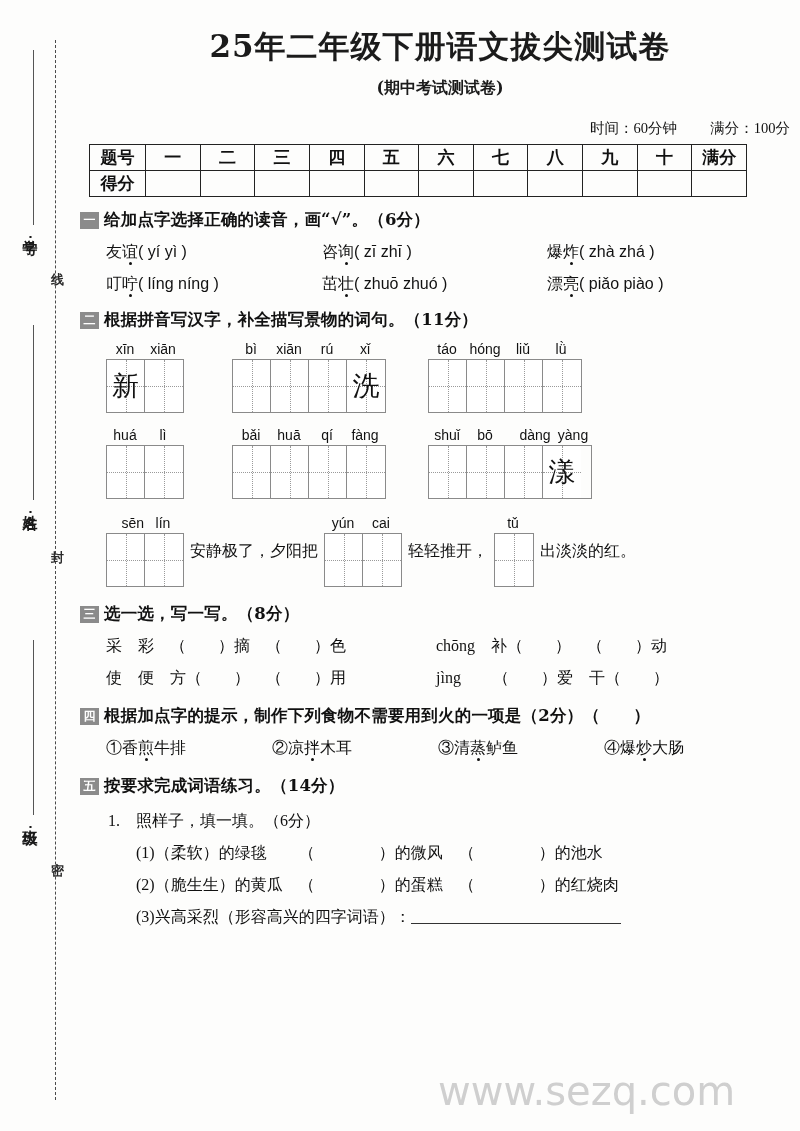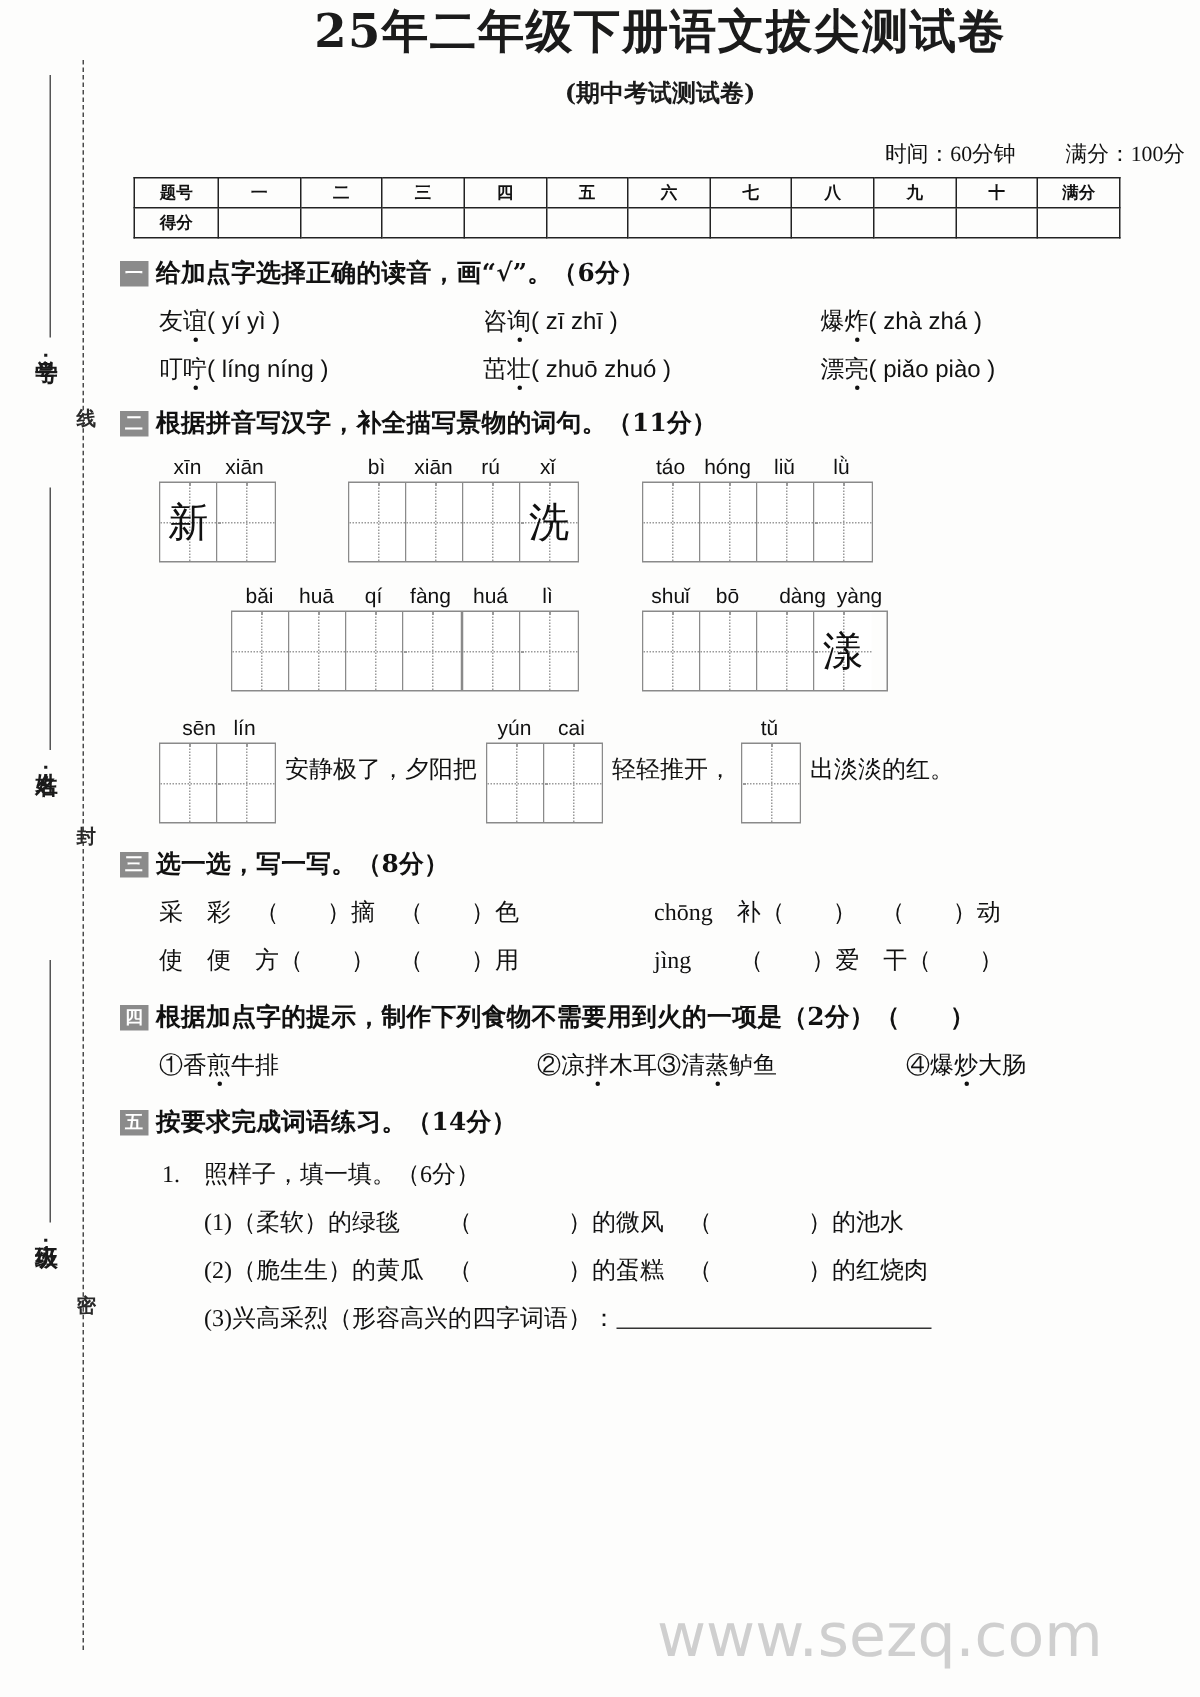--- a/index.html
+++ b/index.html
@@ -45,20 +45,21 @@
 
   
   #sheet { position:absolute; left:80px; top:0; width:720px; height:1131px; }
 
   #title-main {
     text-align:center;
     font-family:"DejaVu Serif","Liberation Serif",serif;
     font-weight:bold;
     font-size:31px;
     letter-spacing:1px;
+    margin-top:26px;
     color:#1b1b1b;
     white-space:nowrap;
   }
   #title-sub {
     text-align:center;
     font-family:"DejaVu Serif","Liberation Serif",serif;
     font-weight:bold;
     font-size:16px;
     margin-top:10px;
     color:#1b1b1b;
@@ -77,21 +78,21 @@
     border-collapse:collapse;
     margin-top:6px;
     margin-left:9px;
     width:658px;
     table-layout:fixed;
   }
   #score-table td {
     border:1.1px solid #222;
     height:20px;
     text-align:center;
-    font-size:11px;
+    font-size:17px;
     font-weight:bold;
     padding:1px 0;
   }
   #score-table td.lbl { width:56px; }
 
   
   .qhead {
     display:flex; align-items:flex-start;
     margin-top:12px;
     font-size:16.5px;
@@ -318,44 +319,44 @@
         </div>
         <div class="boxes">
           <div class="cell" style="width: 38px; height: 52px;"></div>
           <div class="cell" style="width: 38px; height: 52px;"></div>
           <div class="cell" style="width: 38px; height: 52px;"></div>
           <div class="cell" style="width: 38px; height: 52px;"></div>
         </div>
       </div>
     </div>
   <div id="q2-grid-row-2" class="row pad" style="margin-top:14px;">
+      <div class="gridwrap">
+        <div class="pyrow">
+          <div class="pycell" style="width: 38px;">huá</div>
+          <div class="pycell" style="width: 38px;">lì</div>
+        </div>
+        <div class="boxes">
+          <div class="cell" style="width: 38px; height: 52px;"></div>
+          <div class="cell" style="width: 38px; height: 52px;"></div>
+        </div>
+      </div>
       <div class="gridwrap" style="margin-left: 48px;">
         <div class="pyrow">
           <div class="pycell" style="width: 38px;">bǎi</div>
           <div class="pycell" style="width: 38px;">huā</div>
           <div class="pycell" style="width: 38px;">qí</div>
           <div class="pycell" style="width: 38px;">fàng</div>
         </div>
         <div class="boxes">
           <div class="cell" style="width: 38px; height: 52px;"></div>
           <div class="cell" style="width: 38px; height: 52px;"></div>
           <div class="cell" style="width: 38px; height: 52px;"></div>
           <div class="cell" style="width: 38px; height: 52px;"></div>
         </div>
       </div>
-      <div class="gridwrap">
-        <div class="pyrow">
-          <div class="pycell" style="width: 38px;">huá</div>
-          <div class="pycell" style="width: 38px;">lì</div>
-        </div>
-        <div class="boxes">
-          <div class="cell" style="width: 38px; height: 52px;"></div>
-          <div class="cell" style="width: 38px; height: 52px;"></div>
-        </div>
-      </div>
       <div class="gridwrap" style="margin-left: 42px;">
         <div class="pyrow">
           <div class="pycell" style="width: 38px;">shuǐ</div>
           <div class="pycell" style="width: 38px;">bō</div>
           <div class="pycell" style="width: 38px; margin-left: 12px;">dàng</div>
           <div class="pycell" style="width: 38px;">yàng</div>
         </div>
         <div class="boxes">
           <div class="cell" style="width: 38px; height: 52px;"></div>
           <div class="cell" style="width: 38px; height: 52px;"></div>
@@ -414,21 +415,21 @@
   </div>
 
   <div class="qhead" style="margin-top:16px;">
     <span class="qnum">四</span>
     <span class="qtext">根据加点字的提示，制作下列食物不需要用到火的一项是（2分）（　　）</span>
   </div>
   <div class="row pad">
     <div style="width:166px;" class="opt">
       <span>①香</span><span class="dot">煎</span><span>牛排</span>
     </div>
-    <div style="width:166px;text-align:right;" class="opt">
+    <div style="width:166px;" class="opt">
       <span>②凉</span><span class="dot">拌</span><span>木耳</span>
     </div>
     <div style="width:166px;" class="opt">
       <span>③清</span><span class="dot">蒸</span><span>鲈鱼</span>
     </div>
     <div class="opt">
       <span>④爆</span><span class="dot">炒</span><span>大肠</span>
     </div>
   </div>
 

